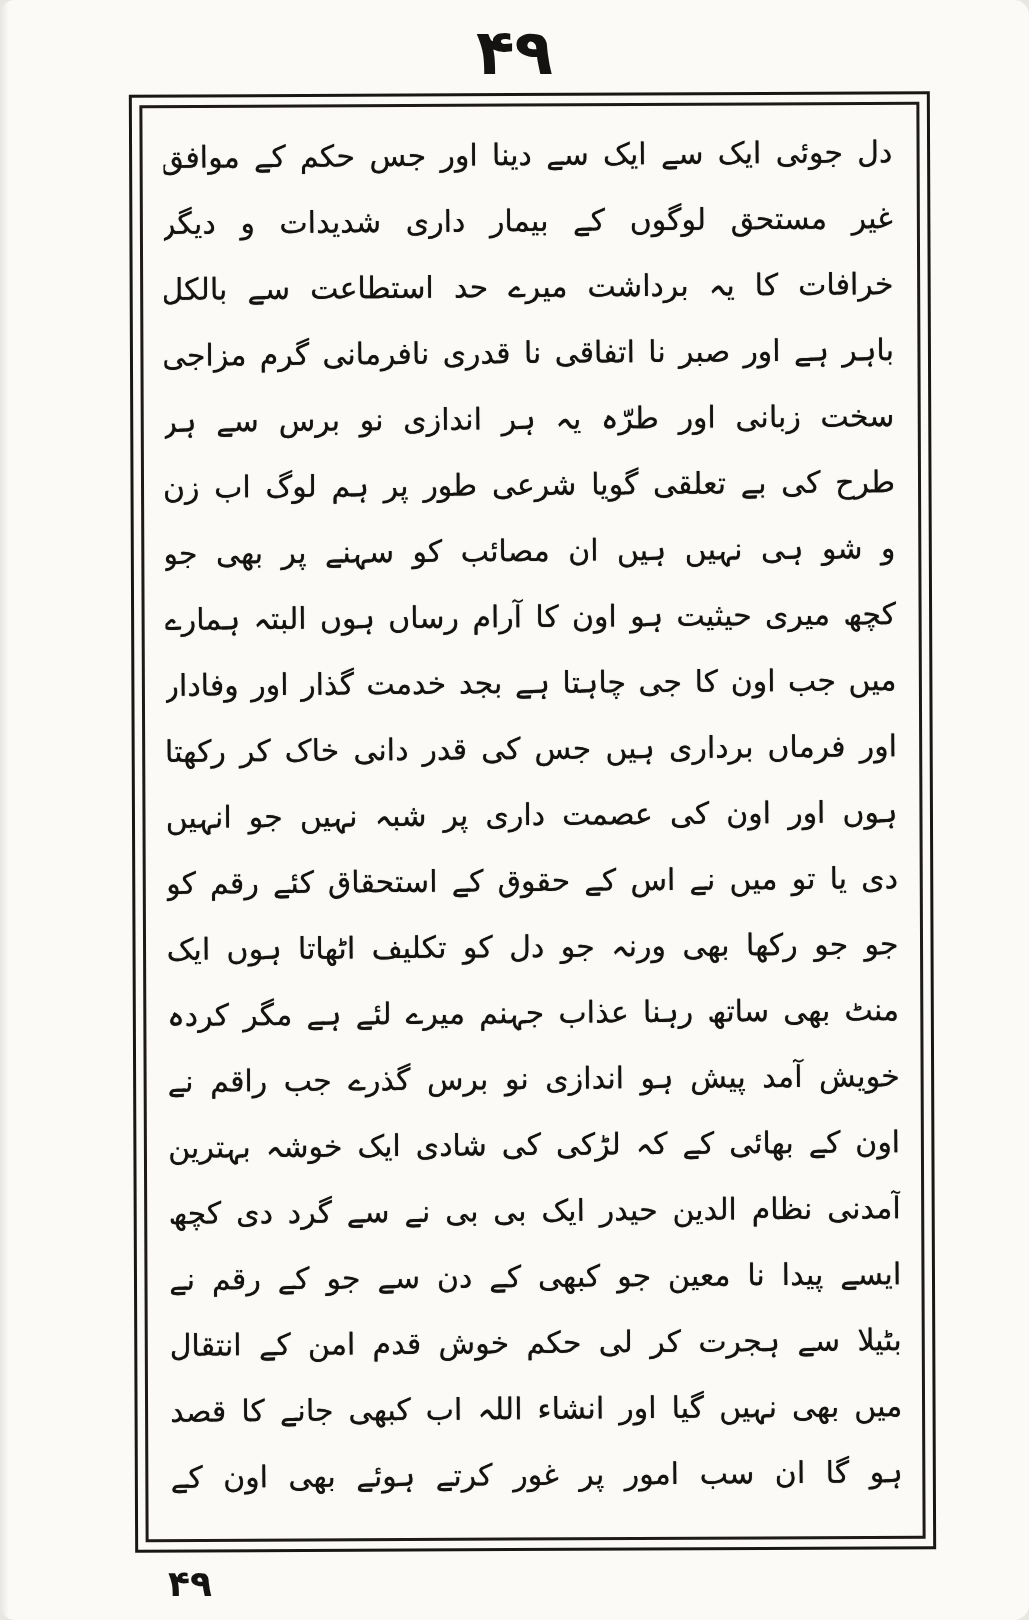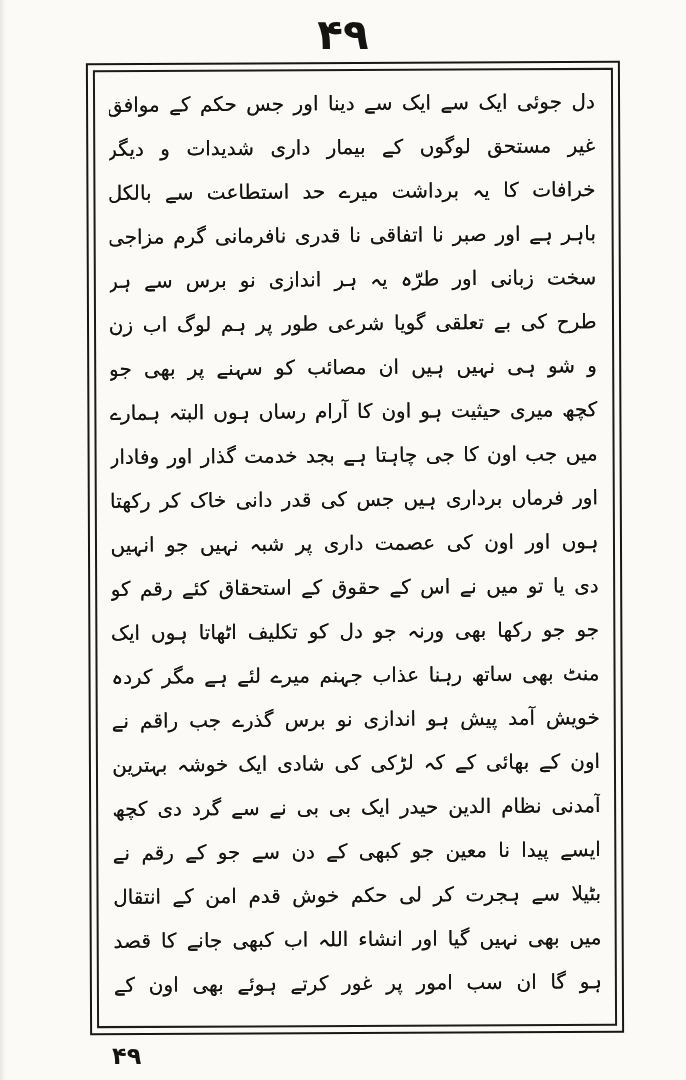--- a/index.html
+++ b/index.html
@@ -11,20 +11,21 @@
     background:#e9e7e2;
     font-family:"DejaVu Sans", sans-serif;
   }
   .scan-page{
     position:relative;
     width:686px;
     height:1080px;
     margin:0 auto;
     background:var(--paper);
     overflow:hidden;
+    border-radius:10px;
   }
   
   .page-number-top{
     position:absolute;
     top:10px;
     left:0;
     width:100%;
     text-align:center;
     font-size:42px;
     font-weight:bold;

